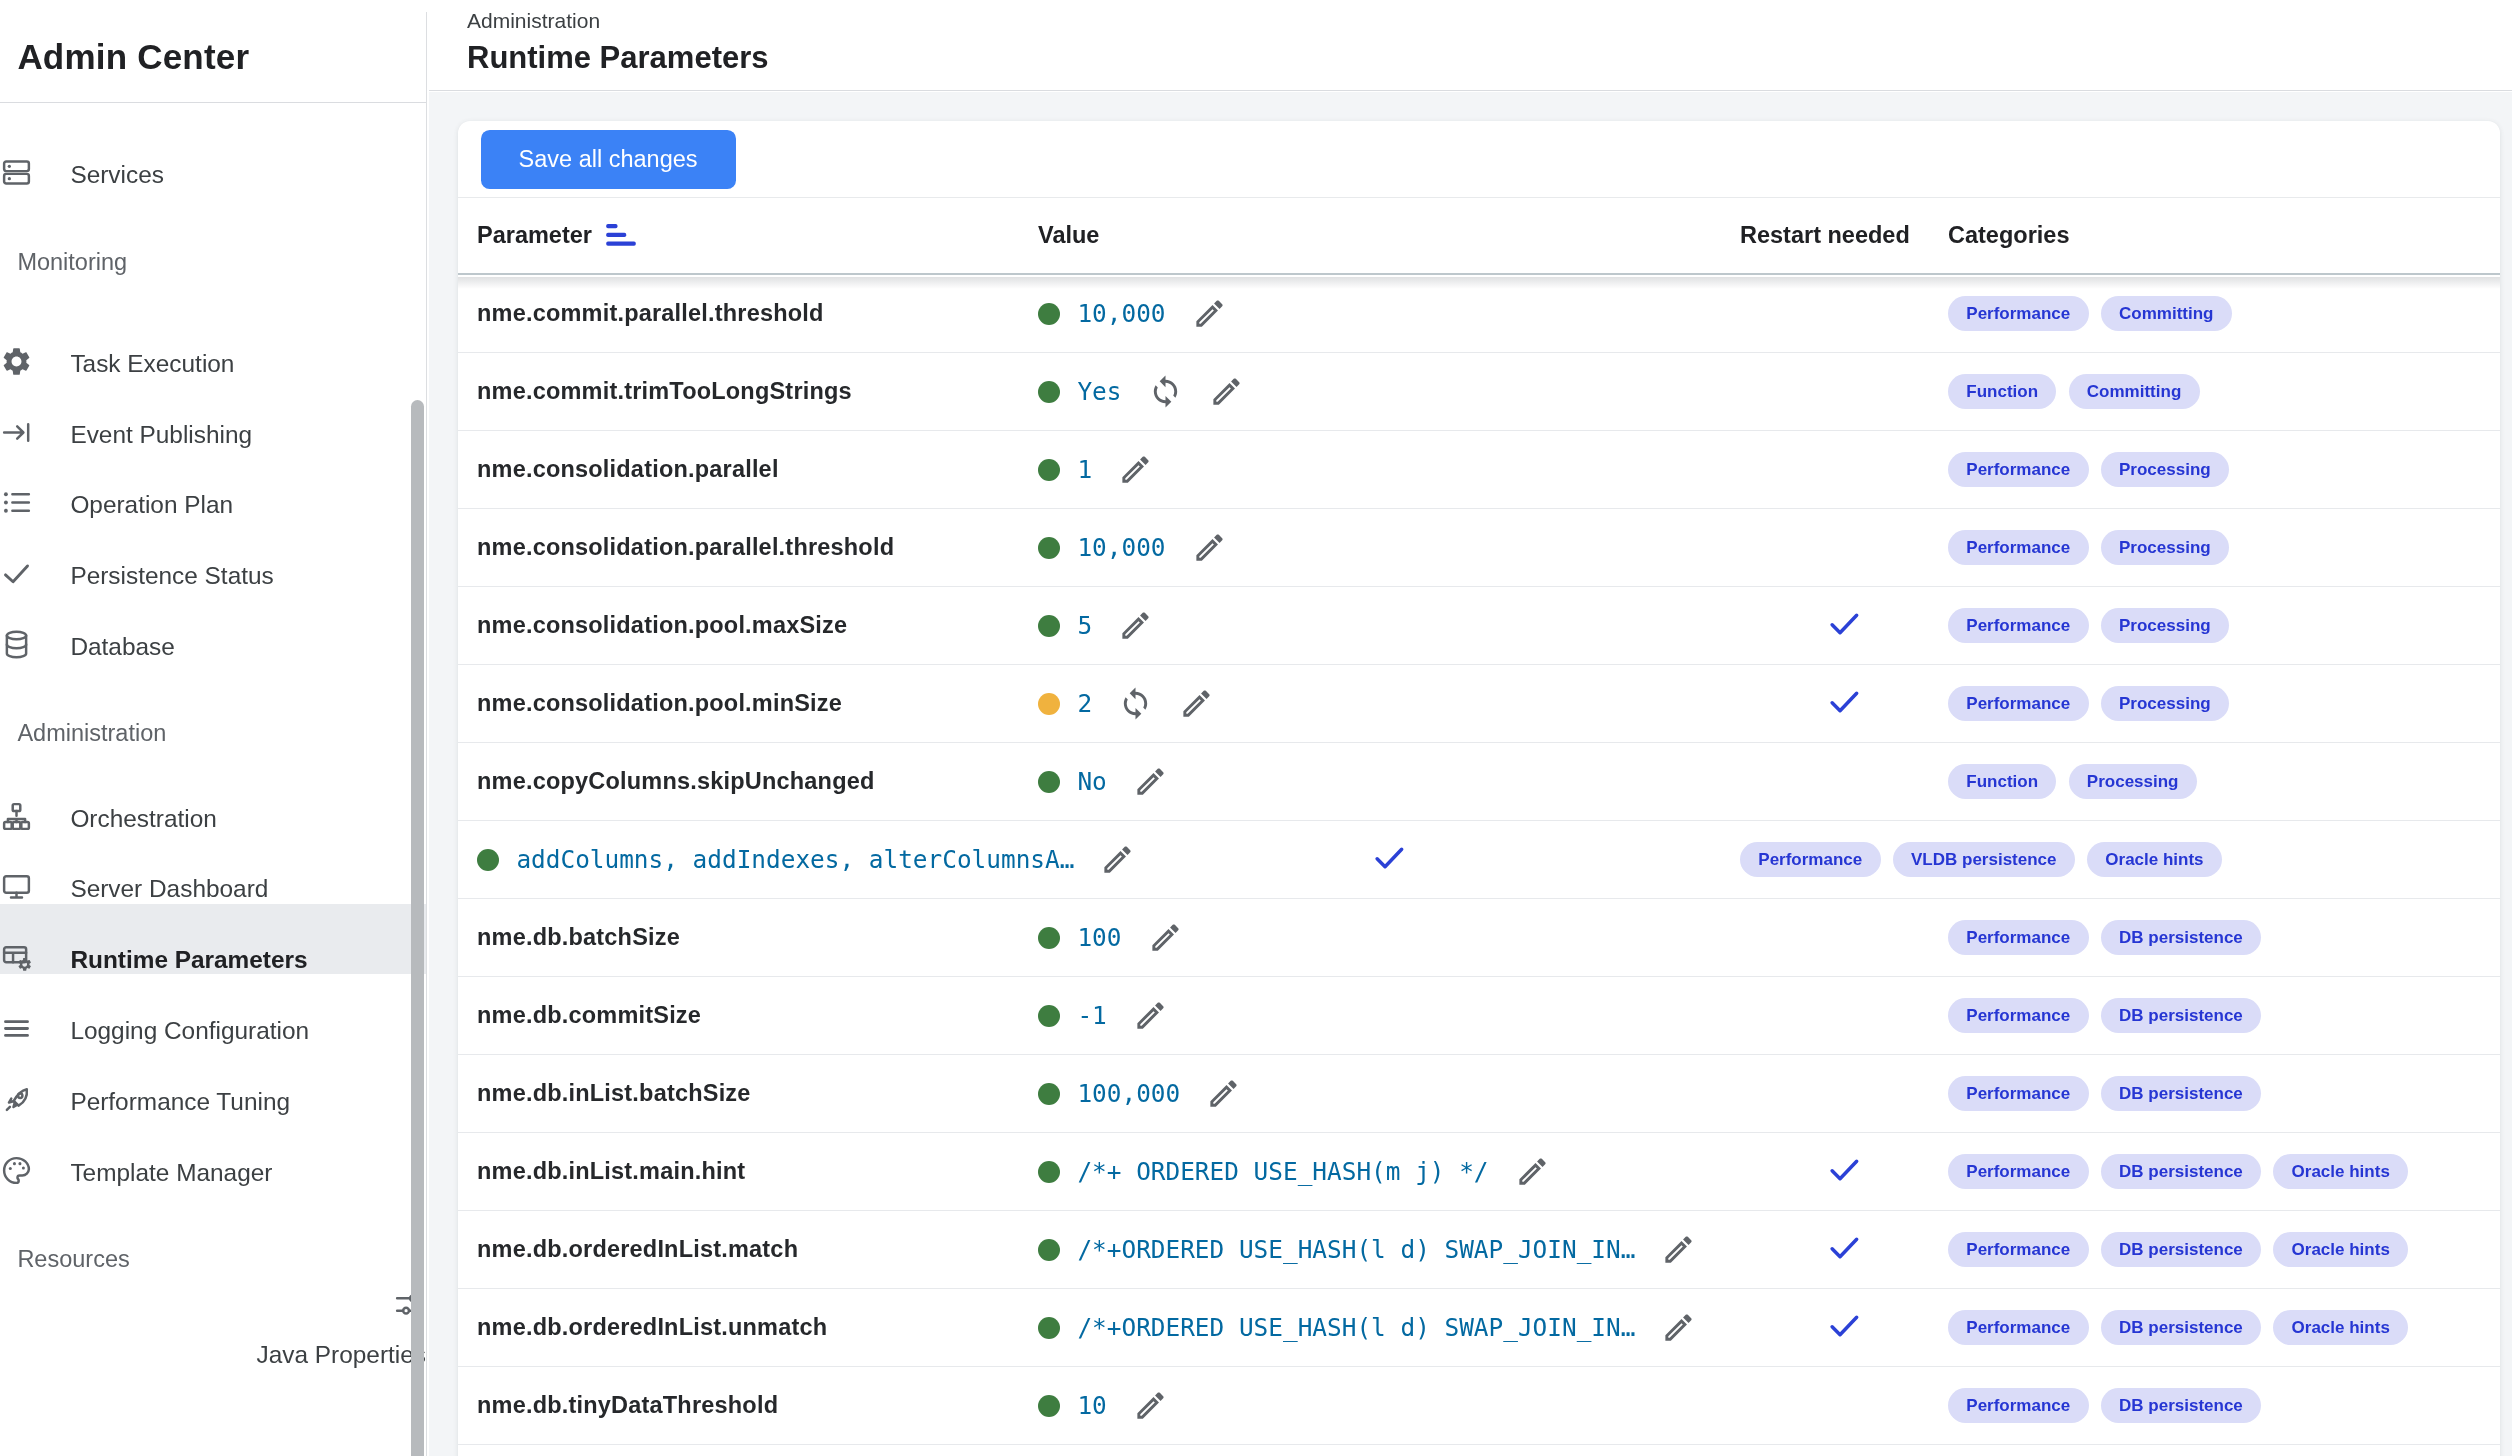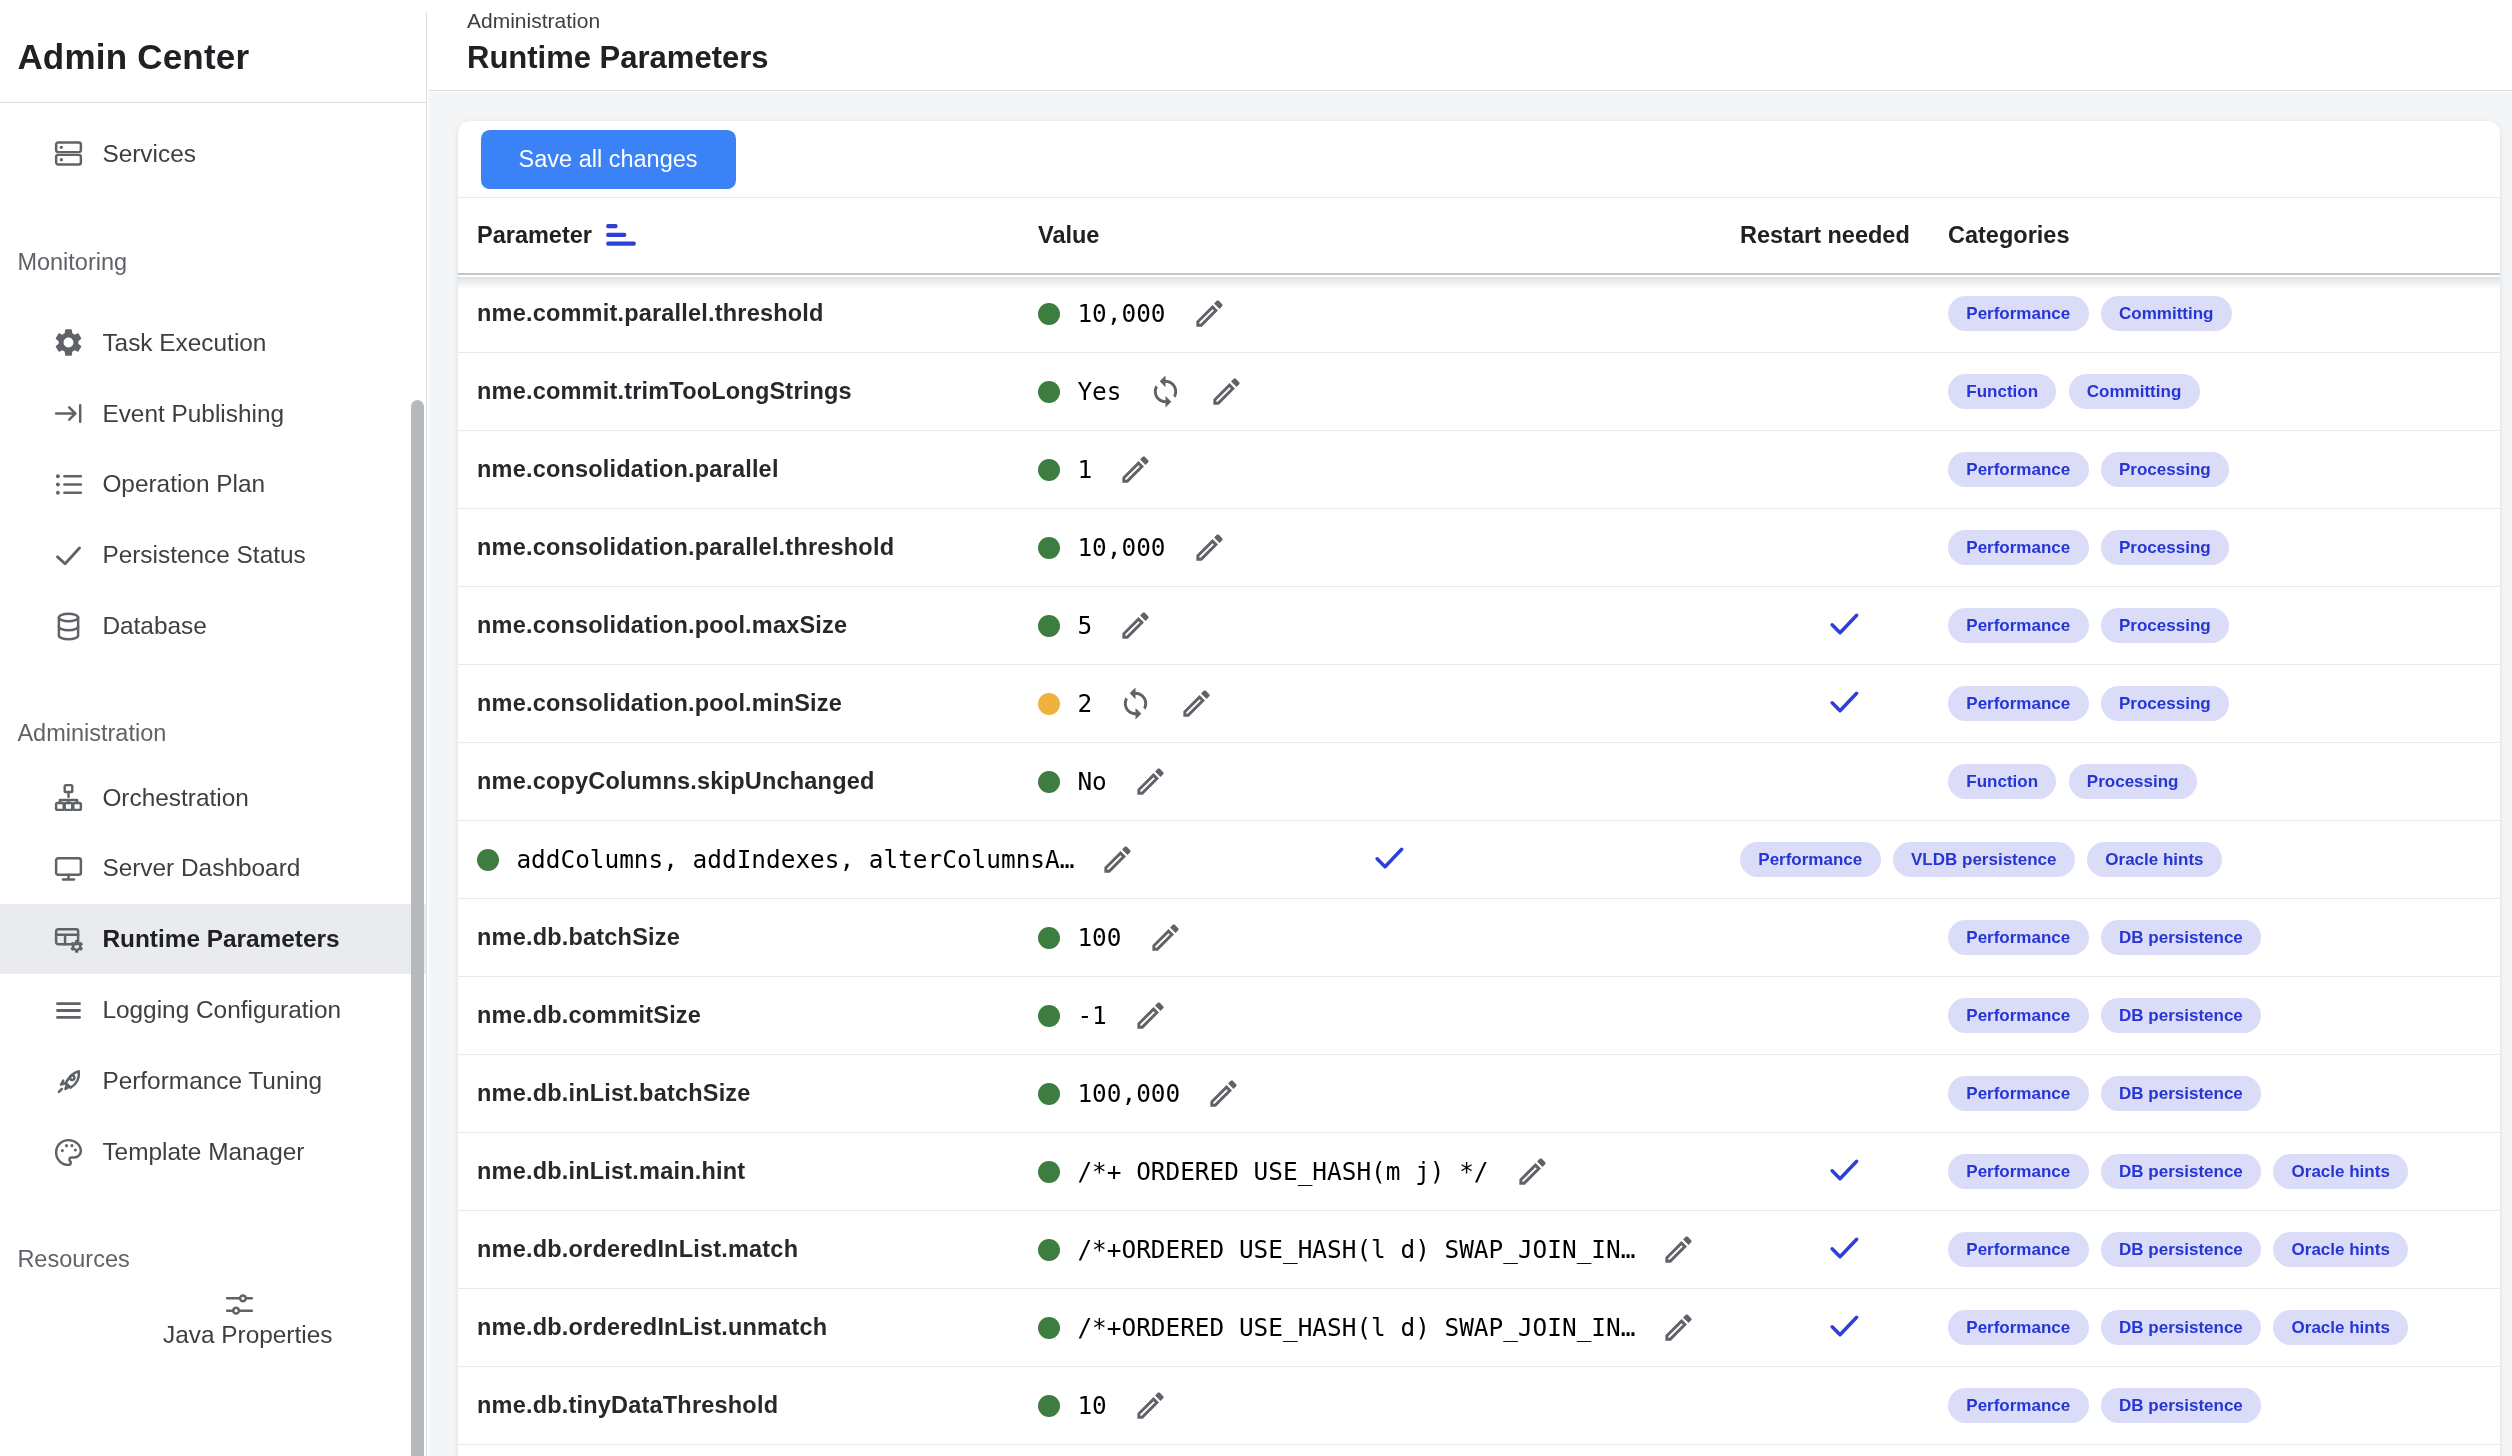--- a/index.html
+++ b/index.html
@@ -8,21 +8,21 @@
 
   
   .sidebar { position:absolute; left:0; top:12px; width:427px; height:1456px; background:#fff;
     border-right:1.7px solid #dcdee1; }
   .sidebar-header { height:91px; border-bottom:1.7px solid #dadce0; display:flex; align-items:center;
     padding-left:17.4px; }
   .app-title { font-size:35px; font-weight:700; color:#202124; letter-spacing:0.2px; }
   .nav { position:relative; }
   .nav-section-label { padding-left:17.4px; height:35px; display:flex; align-items:center;
     font-size:23.5px; color:#5f6368; }
-  .nav-item { height:70px; display:flex; align-items:center; padding-left:52px; cursor:pointer; }
+  .nav-item { height:70px; display:flex; align-items:flex-end; cursor:pointer;gap:20px; }
   .nav-item .nv-icon { width:33px; height:33px; flex:0 0 33px; display:flex; align-items:center;
     justify-content:center; }
   .nav-item .nv-icon svg { width:33px; height:33px; }
   .nav-item .nv-label { margin-left:17.4px; font-size:24.4px; color:#3c4043; white-space:nowrap; }
   .nav-item.selected { background:#e9ebee; }
   .nav-item.selected .nv-label { color:#202124; font-weight:700; }
   .sidebar-scrollbar { position:absolute; right:1.7px; top:388px; width:13px; height:1071px;
     background:#b7babd; border-radius:7px 7px 0 0; }
 
   
@@ -49,21 +49,21 @@
     background:linear-gradient(rgba(31,41,51,.14), rgba(31,41,51,0)); pointer-events:none; }
   .sort-icon { margin-left:14px; display:inline-flex; }
 
   .trow { height:78px; border-bottom:1.7px solid #e7e9ec; }
   .param { font-size:23.5px; font-weight:700; color:#26282b; letter-spacing:0.2px; white-space:nowrap;
     overflow:hidden; }
   .vcell { display:flex; align-items:center; gap:17.4px; white-space:nowrap; }
   .dot { width:22px; height:22px; border-radius:50%; flex:0 0 22px; }
   .dot.green { background:#3e7d40; }
   .dot.amber { background:#f0b23e; }
-  .vtext { font-family:"DejaVu Sans Mono", monospace; font-size:24.4px; color:#000000; }
+  .vtext { font-family:"DejaVu Sans Mono", monospace; font-size:24.4px; color:#0369a1; }
   .action-btn { background:none; border:none; padding:0; margin-left:8.7px; cursor:pointer;
     display:inline-flex; }
   .action-btn svg { width:35px; height:35px; fill:#5f6368; }
   .rcell { display:flex; justify-content:center; }
   .rcell svg { width:38px; height:38px; }
   .ccell { display:flex; gap:12.2px; align-items:center; }
   .pill { background:#dadcf8; color:#2636d3; font-size:17px; font-weight:700; padding:7.8px 18.3px;
     border-radius:870px; white-space:nowrap;text-align:center; }
 </style>
 </head>

